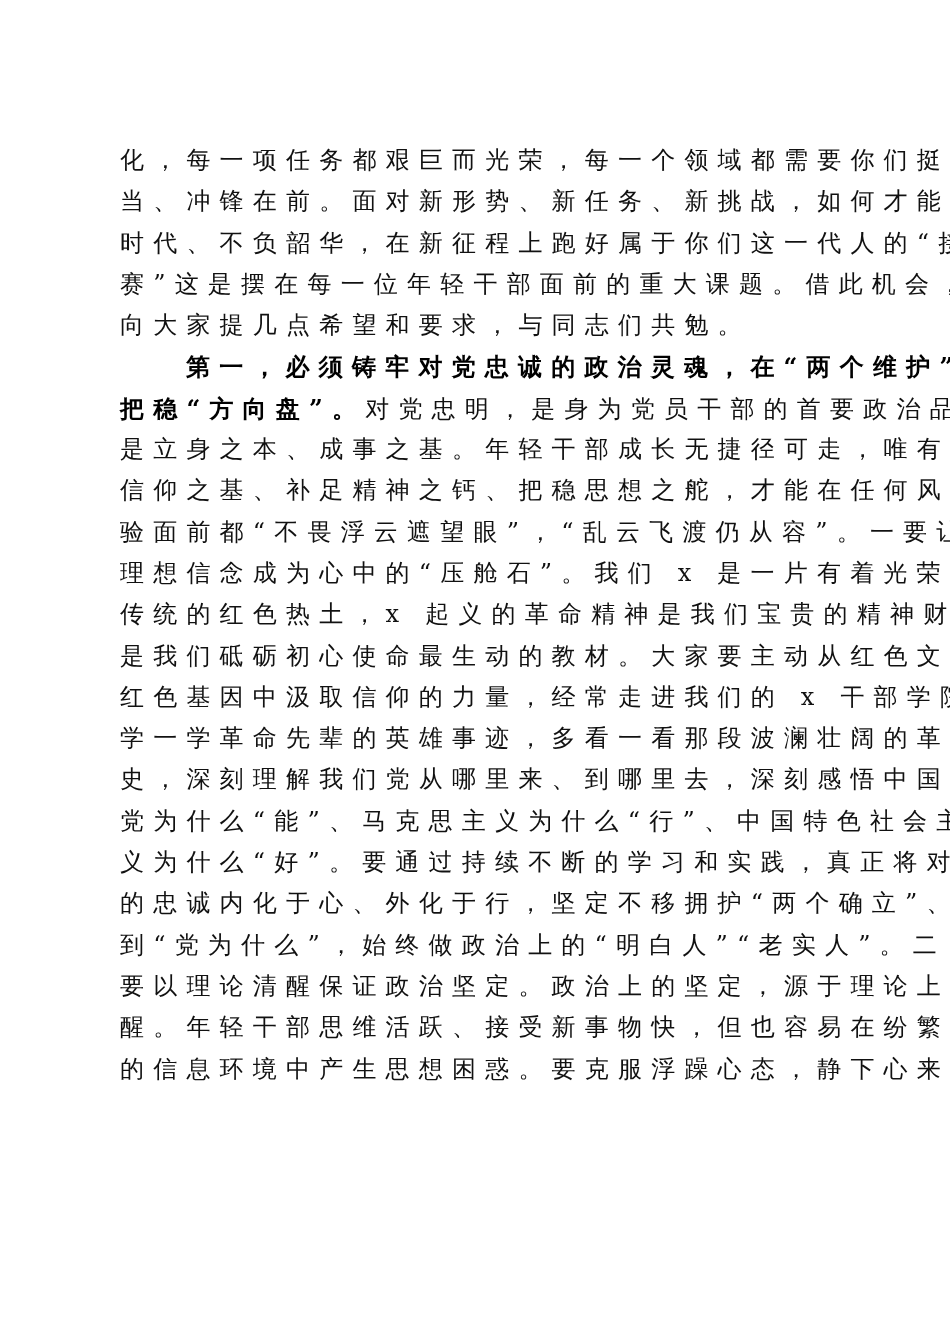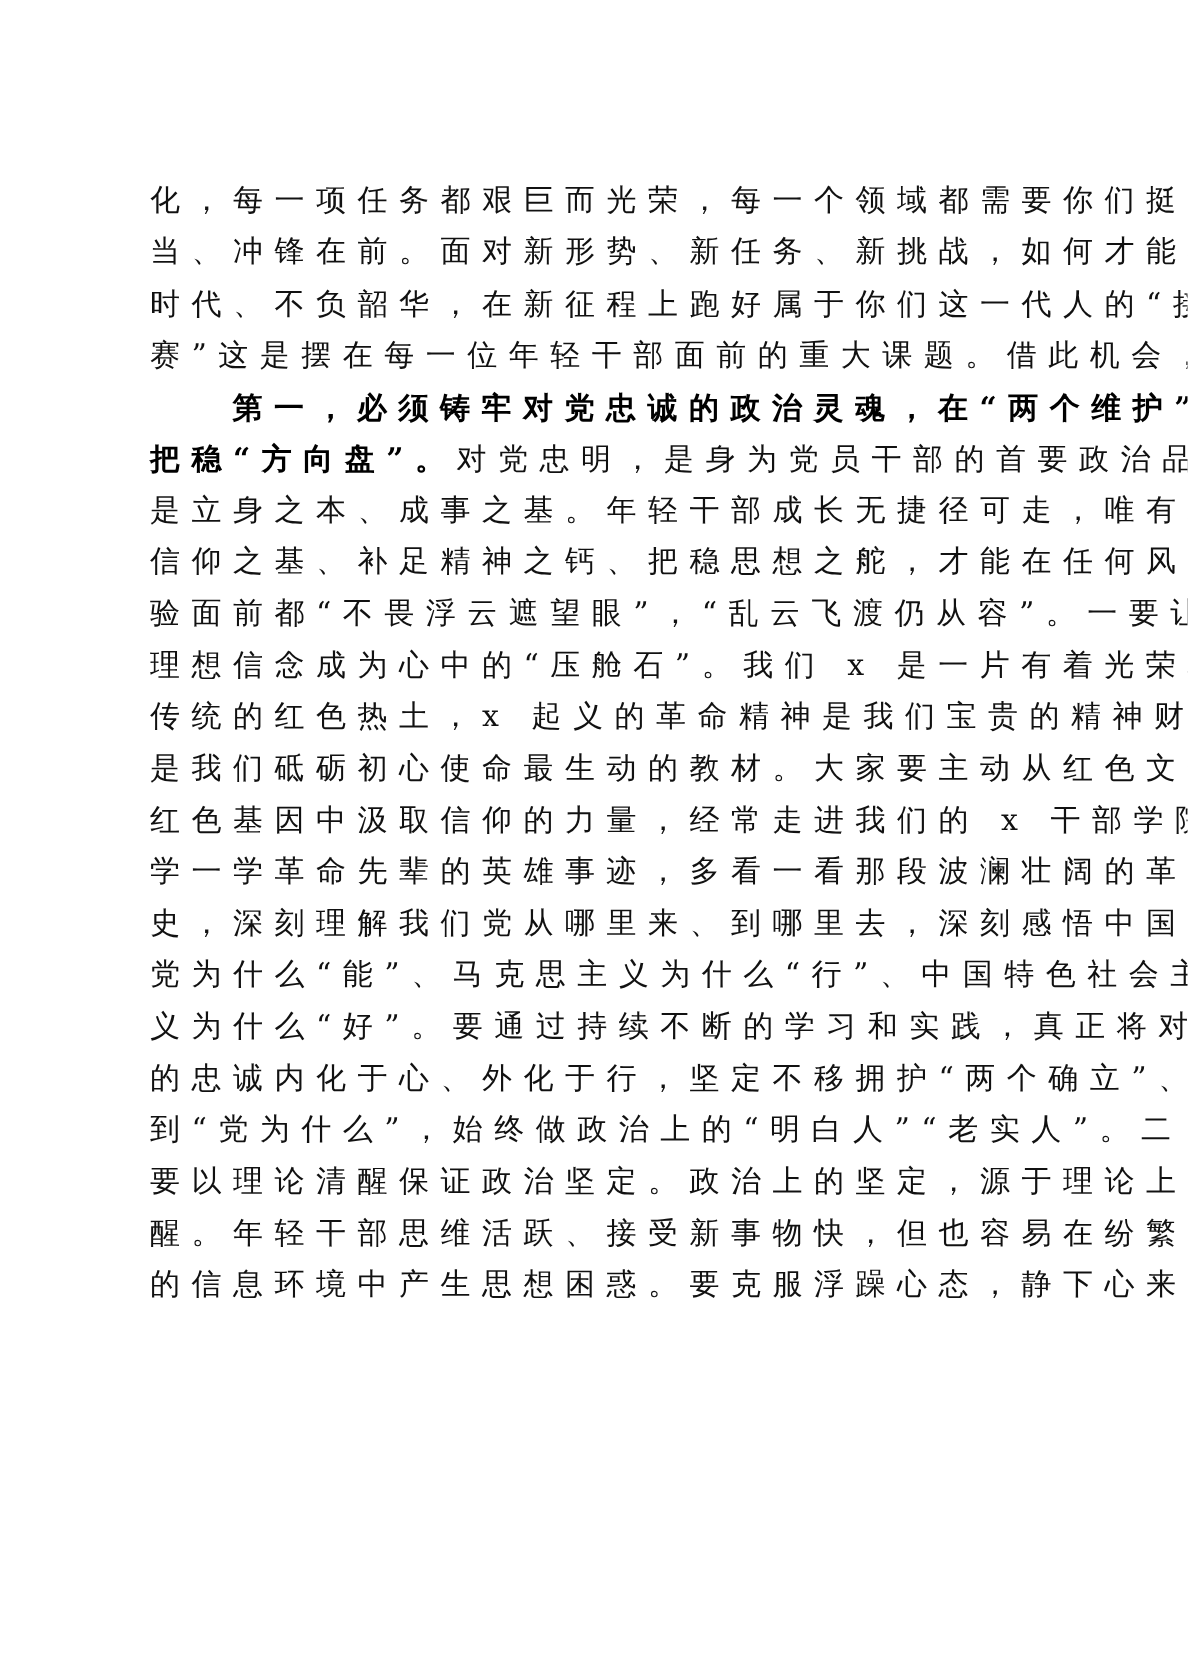--- a/index.html
+++ b/index.html
@@ -46,20 +46,21 @@
 <body>
 
 <div class="page">
   <div class="text-block">
 
     <div class="paragraph">
       <div class="line">化，每一项任务都艰巨而光荣，每一个领域都需要你们挺膺担</div>
       <div class="line">当、冲锋在前。面对新形势、新任务、新挑战，如何才能不负</div>
       <div class="line">时代、不负韶华，在新征程上跑好属于你们这一代人的“接力</div>
       <div class="line">赛”这是摆在每一位年轻干部面前的重大课题。借此机会，我</div>
+      <div class="line">向大家提几点希望和要求，与同志们共勉。</div>
     </div>
 
     <div class="paragraph">
       <div class="line indent">
         <span class="bold">第一，必须铸牢对党忠诚的政治灵魂，在“两个维护”中</span>
       </div>
       <div class="line">
         <span class="bold">把稳“方向盘”。</span><span>对党忠明，是身为党员干部的首要政治品质，</span>
       </div>
       <div class="line">是立身之本、成事之基。年轻干部成长无捷径可走，唯有筑牢</div>

